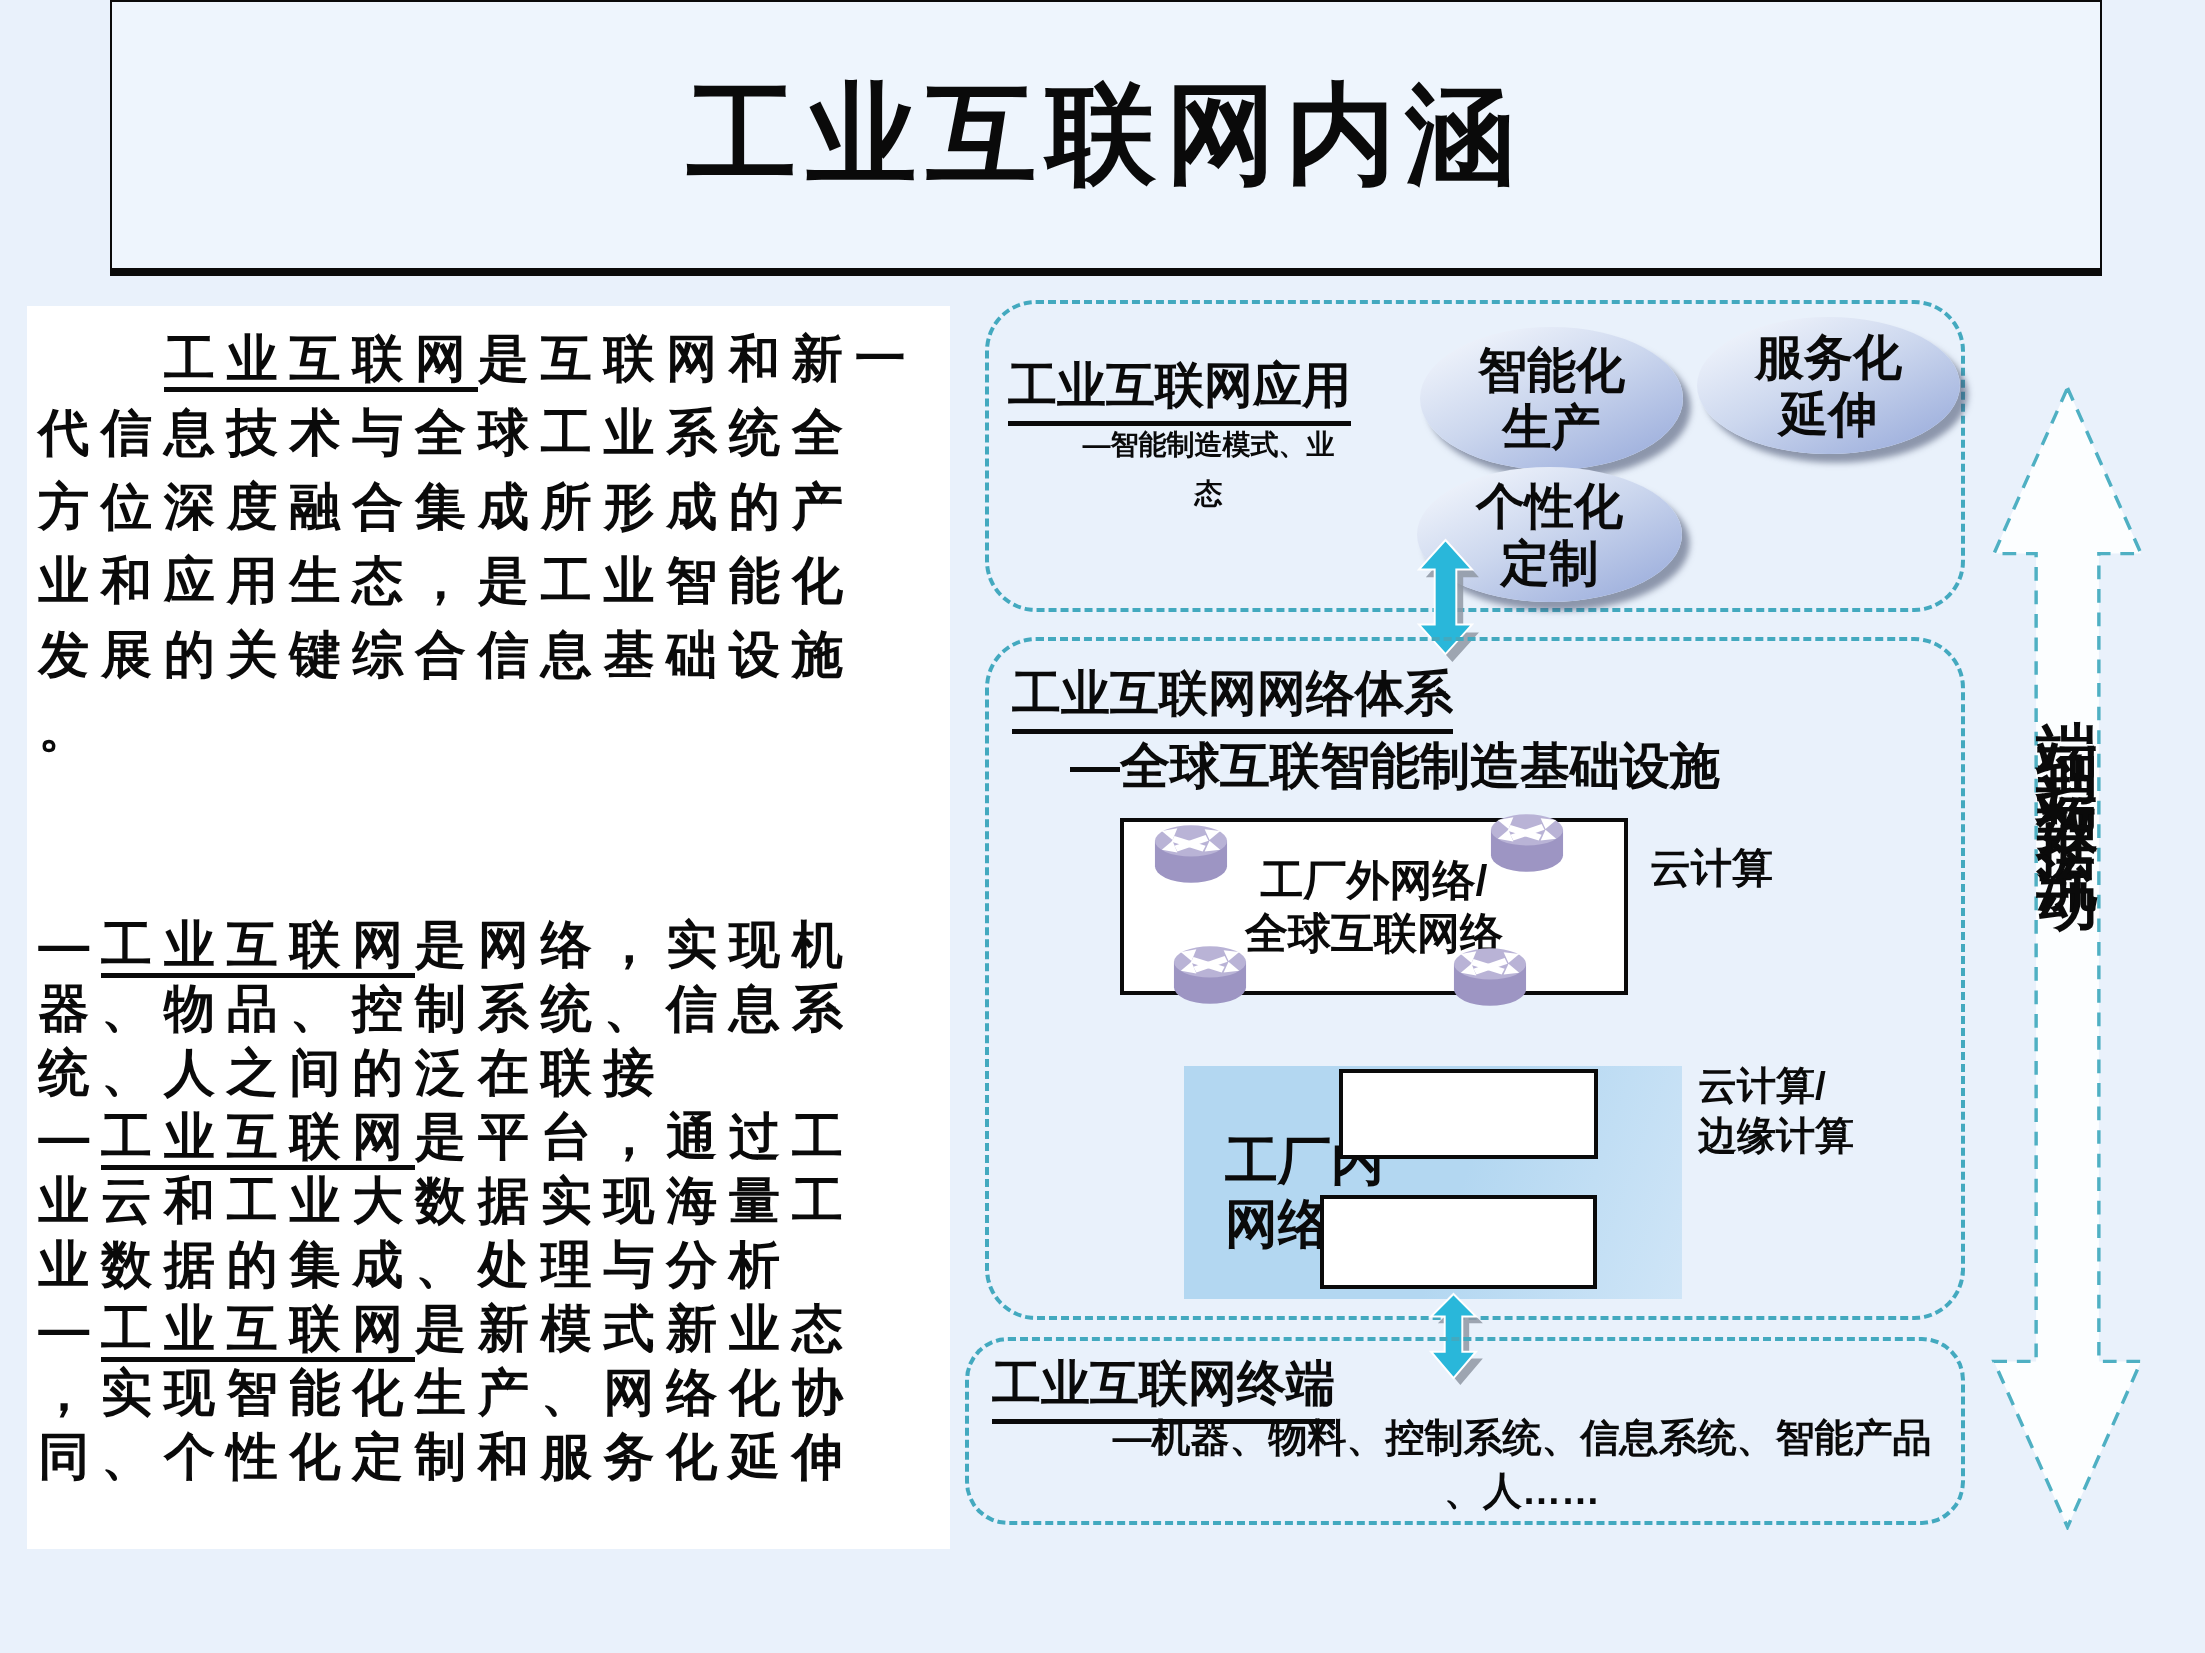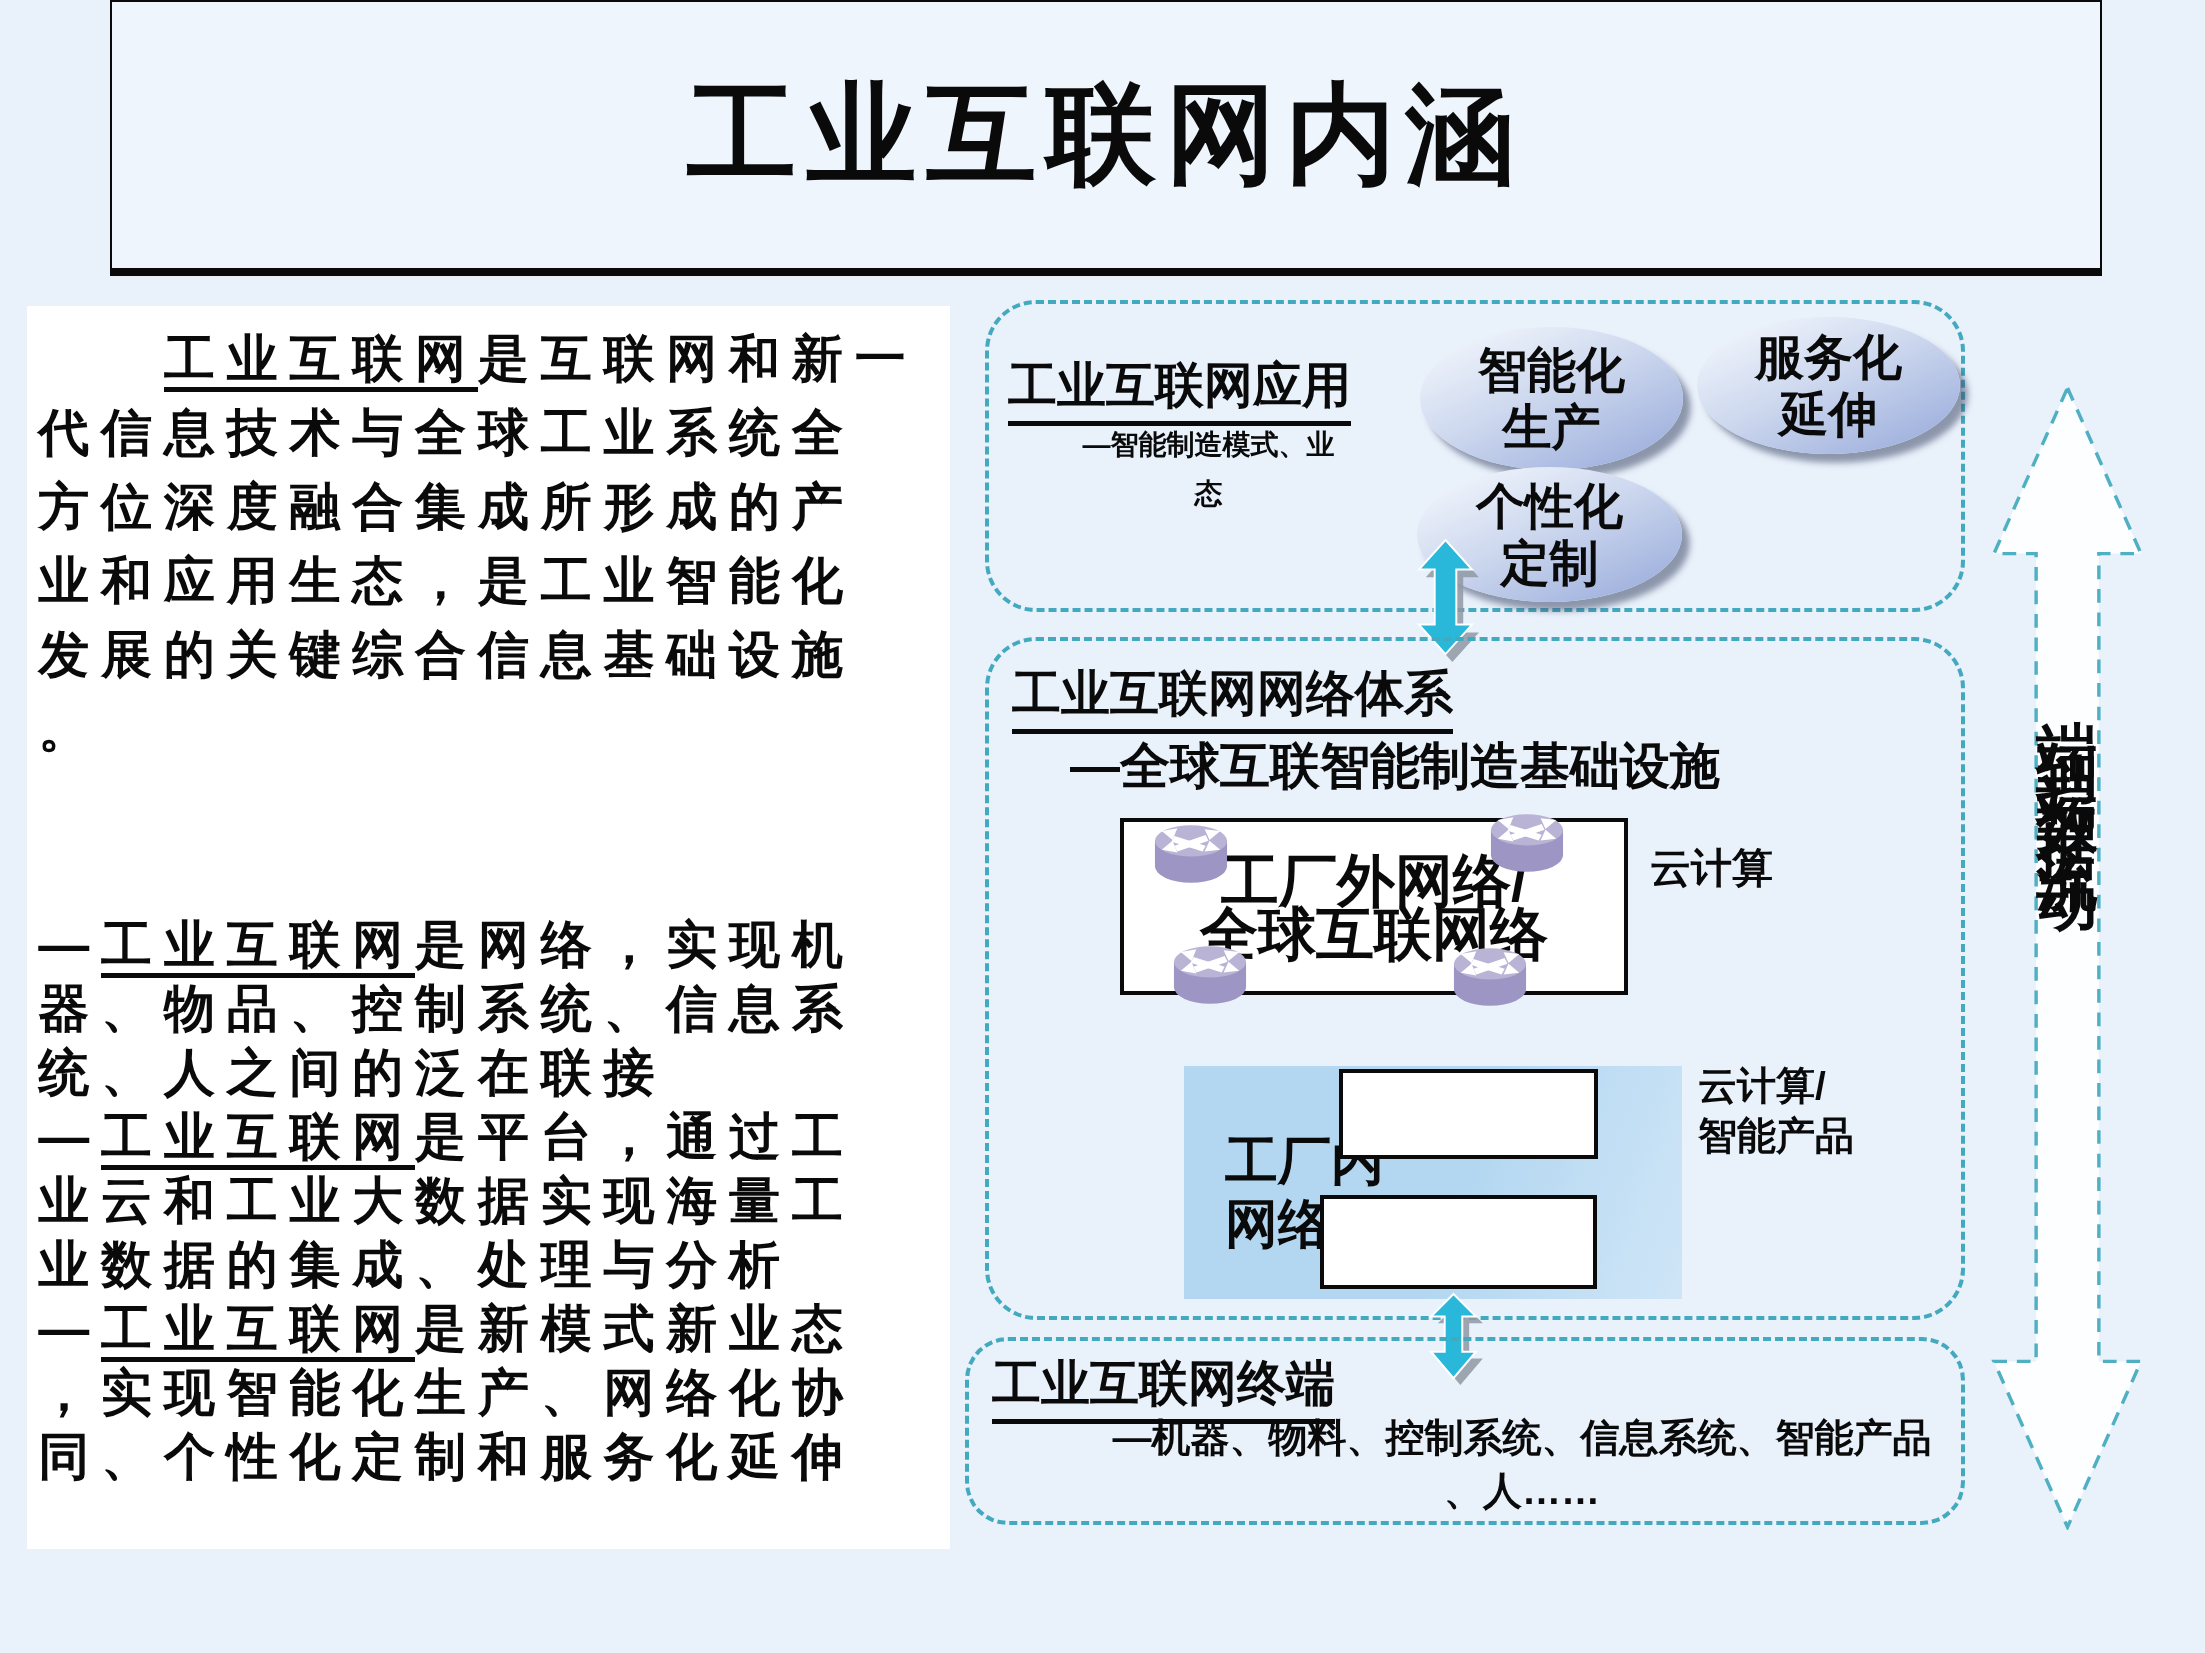--- a/index.html
+++ b/index.html
@@ -49,21 +49,21 @@
   .el1{left:1420px;top:327px;width:263px;height:143px;}
   .el2{left:1697px;top:317px;width:263px;height:137px;}
   .el3{left:1417px;top:467px;width:265px;height:135px;}
   .el4{left:1704px;top:475px;width:265px;height:139px;}
 
   
   .outer-net-box{
     left:1120px;top:818px;width:508px;height:177px;background:#ffffff;border:4.9px solid #0a0a0a;
     box-sizing:border-box;display:flex;align-items:center;justify-content:center;text-align:center;
   }
-  .outer-net-box span{font-size:58px;line-height:53px;white-space:pre-line;}
+  .outer-net-box span{font-size:43px;line-height:53px;white-space:pre-line;}
   .router{width:76px;height:65px;}
   .r1{left:1153px;top:822px;}
   .r2{left:1489px;top:811px;}
   .r3{left:1172px;top:943px;}
   .r4{left:1452px;top:945px;}
   .cloud-label{left:1650px;top:841px;font-size:41px;}
   .blue-rect{left:1184px;top:1066px;width:498px;height:233px;background:linear-gradient(110deg,#b3d7f1 55%,#cfe5f7 100%);}
   .inner-label{left:1213px;top:1129px;font-size:53px;line-height:63px;white-space:pre-line;margin-left:12px;}
   .inner-box{background:#ffffff;border:4.9px solid #0a0a0a;box-sizing:border-box;}
   .ib1{left:1339px;top:1069px;width:259px;height:90px;}
@@ -192,21 +192,21 @@
   </svg>
 
   <div class="abs cloud-label">云计算</div>
 
   <div class="abs blue-rect"></div>
   <div class="abs inner-label">工厂内
 网络</div>
   <div class="abs inner-box ib1"></div>
   <div class="abs inner-box ib2"></div>
   <div class="abs cloud-edge-label">云计算/
-智能产品</div>
+边缘计算</div>
 
   <svg class="abs flow-arrow fa2" viewBox="0 0 62 92">
     <polygon points="38,7 61,30 47,30 47,66 61,66 38,93 15,66 29,66 29,30 15,30" fill="#8f98a3" opacity="0.85"></polygon>
     <polygon points="31,0 54,23 40,23 40,59 54,59 31,86 8,59 22,59 22,23 8,23" fill="#29b7da" stroke="#ffffff" stroke-width="2"></polygon>
   </svg>
 
   <div class="abs dash-box box-term"></div>
   <div class="abs layer-title" style="left:992px;top:1351px;">工业互联网终端</div>
   <div class="abs term-subtitle">—机器、物料、控制系统、信息系统、智能产品
 、人……</div>

